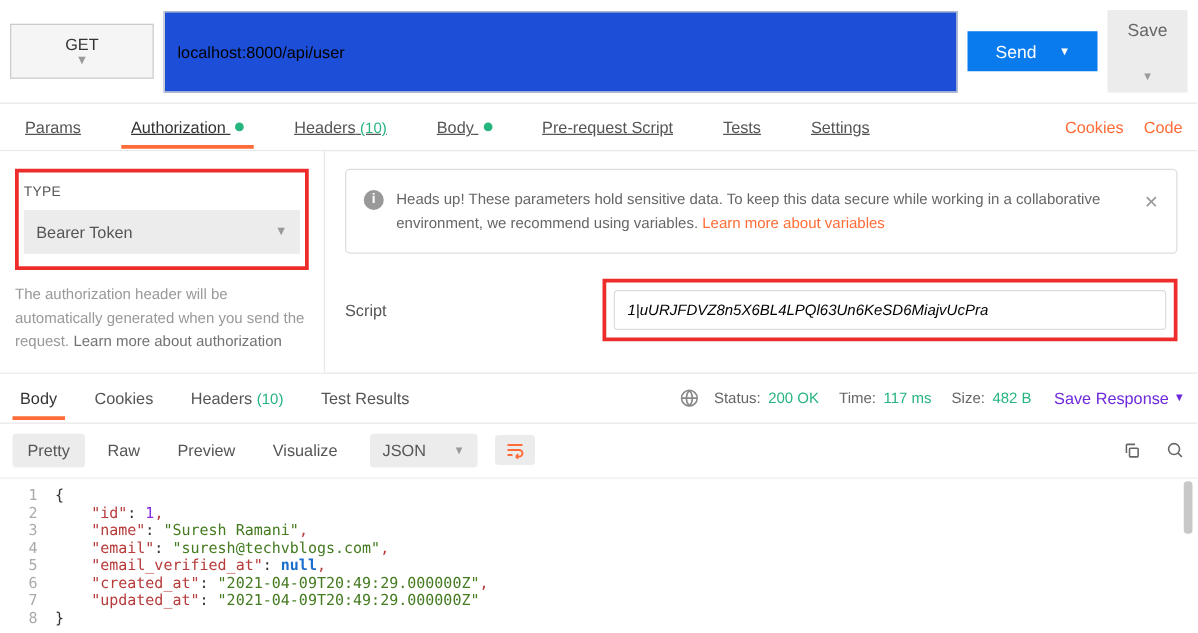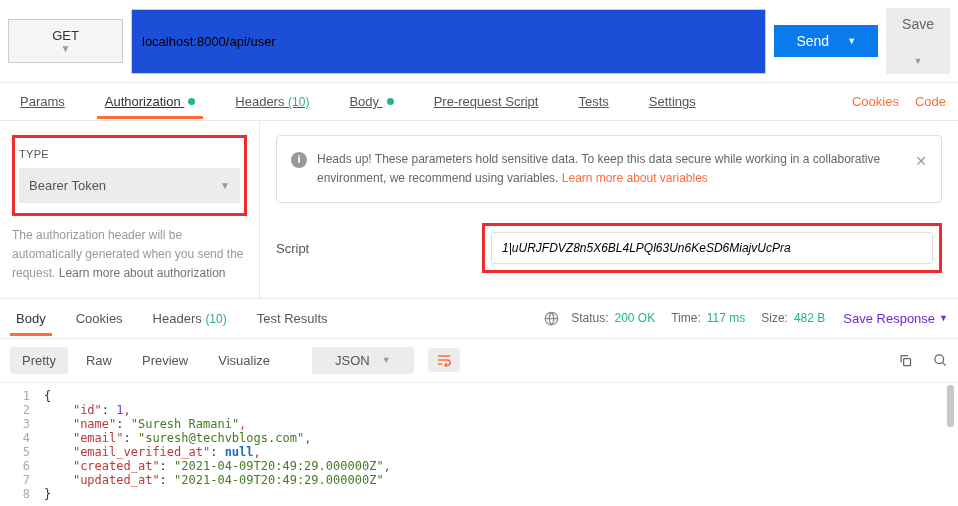--- a/index.html
+++ b/index.html
@@ -39,21 +39,21 @@
 .resp-tab.active { border-bottom:3px solid #ff6c37; padding-bottom:7px; color:#333; }
 .resp-tabs .spacer { flex:1; }
 .meta { color:#666; font-size:12px; display:flex; align-items:flex-end; gap:6px; }
 .meta .ok { color:#26b47f; }
 .meta .val { color:#26b47f; }
 .globe { color:#888; margin-right:12px;}
 .save-resp { color:#6d28d9; margin-left:18px; font-size:13px; cursor:pointer; display:flex; align-items:center; gap:4px;}
 .view-tabs { display:flex; align-items:center; padding:8px 10px; gap:6px; border-bottom:1px solid #eee;}
 .view-btn { padding:6px 12px; color:#555; font-size:13px; cursor:pointer; border-radius:3px;}
 .view-btn.active { background:#ececec; }
-.format-sel { display:flex; align-items:center; gap:12px; background:#ececec; padding:6px 23px; border-radius:3px; color:#555; font-size:13px; margin-left:24px;}
+.format-sel { display:flex; align-items:center; gap:22px; background:#ececec; padding:6px 10px; border-radius:3px; color:#555; font-size:13px; margin-left:8px;}
 .wrap-btn { background:#ececec; padding:5px 8px; margin-left:8px; border-radius:3px; color:#ff6c37;}
 .view-tabs .spacer { flex:1;}
 .view-icon { color:#666; margin-left:14px; cursor:pointer;}
 .code { font-family: Menlo, Consolas, monospace; font-size:12px; padding:6px 0 16px; position:relative;}
 .code-line { display:flex;}
 .gutter { width:44px; text-align:right; color:#aaa; padding-right:14px; user-select:none;}
 .codetxt {white-space:pre;}
 .punc { color:#333;}
 .key { color:#b73b3b;}
 .str { color:#457b21;}

